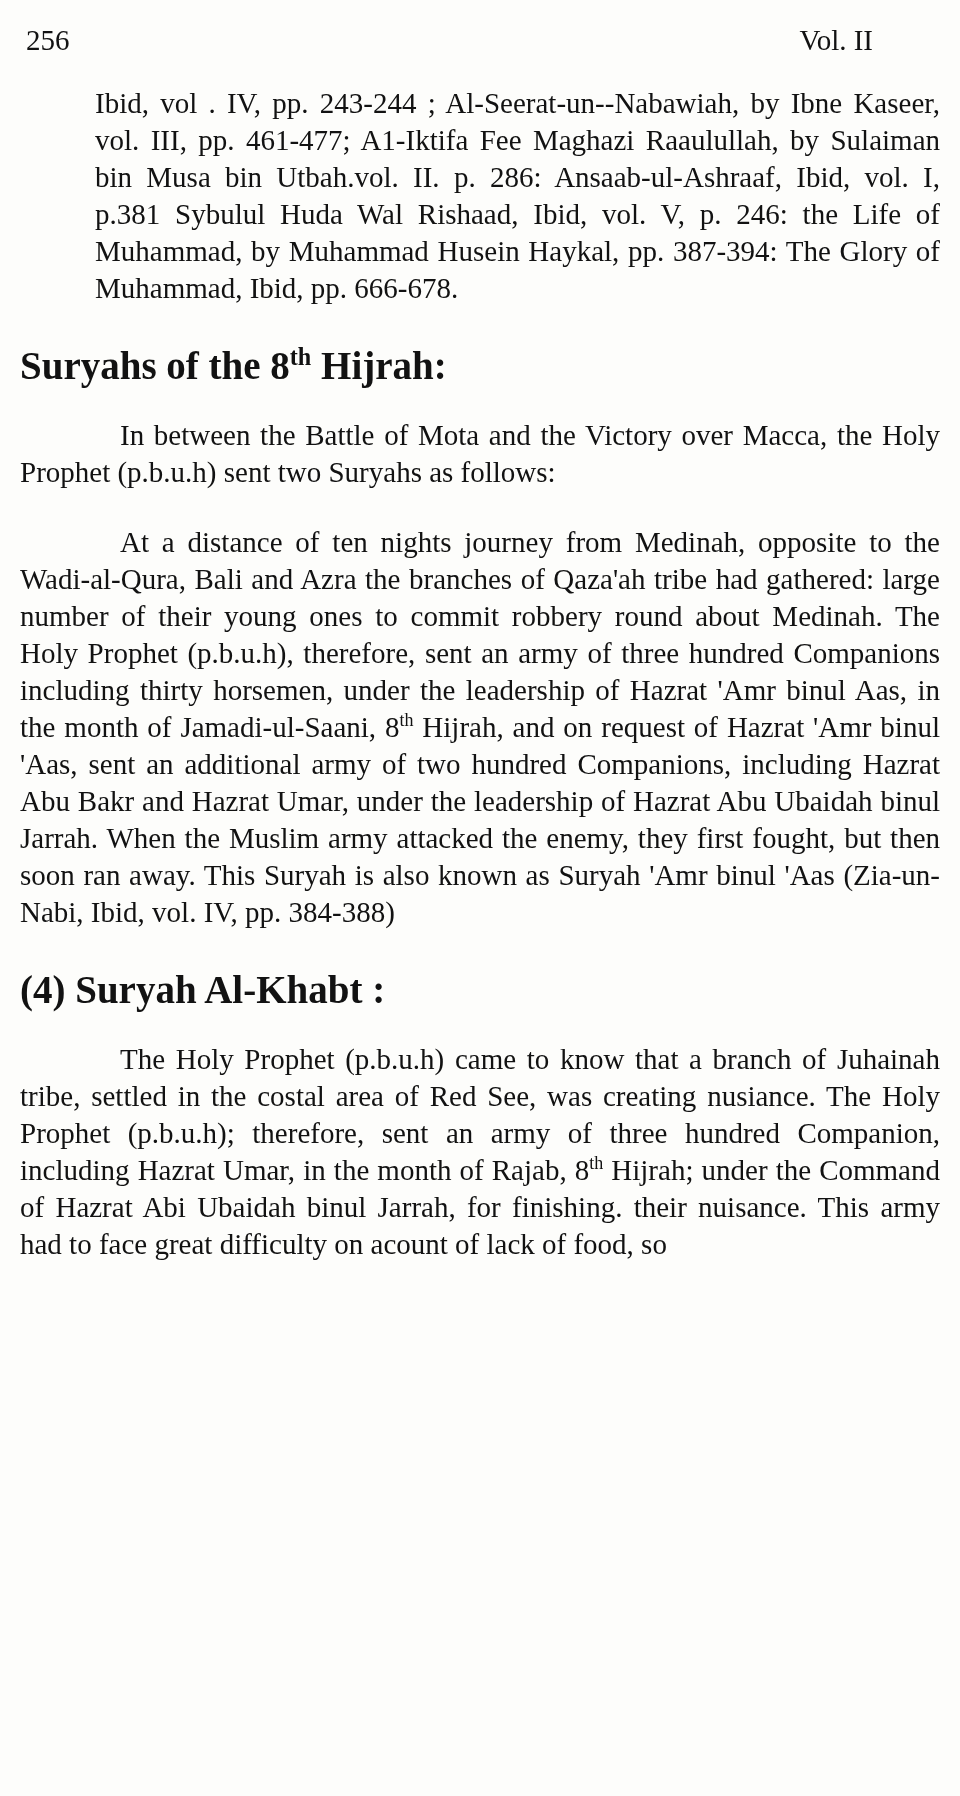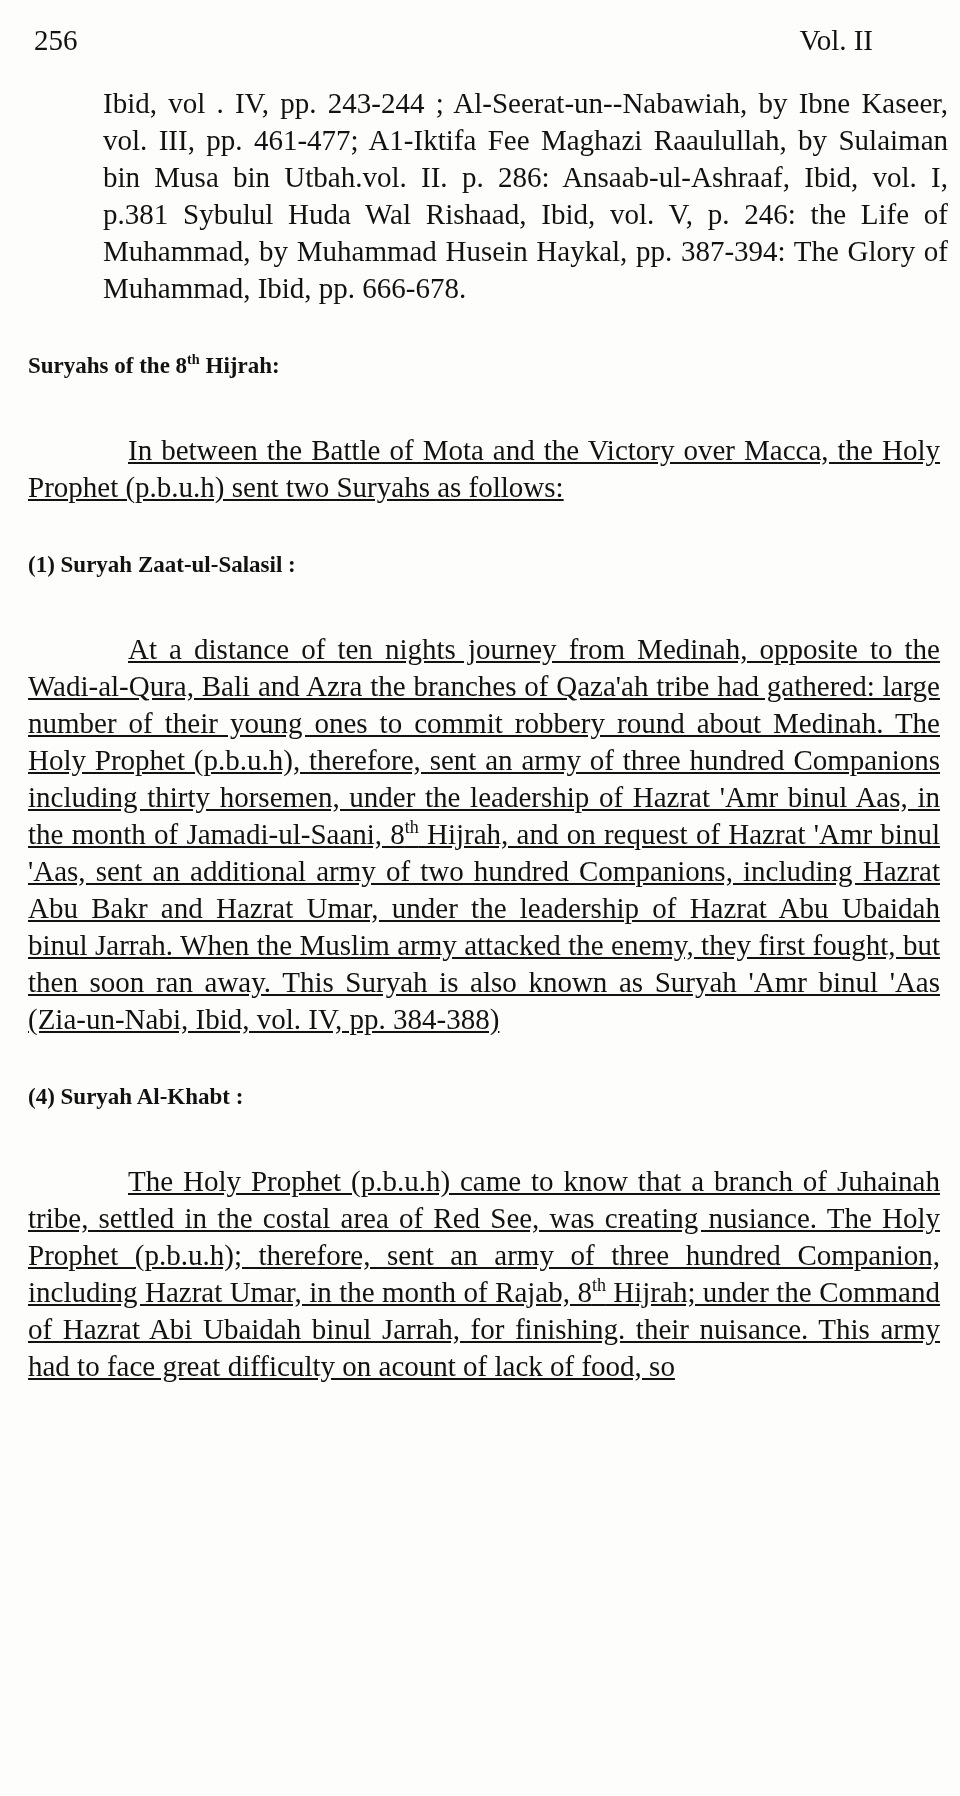--- a/index.html
+++ b/index.html
@@ -9,48 +9,47 @@
   }
   .page {
     width: 960px;
     height: 1796px;
     box-sizing: border-box;
     background: #fdfdfb;
     color: #121212;
     font-family: "Liberation Serif", serif;
     font-size: 29px;
     line-height: 37px;
-    padding: 22px 20px 0 28px;
+    padding: 22px 20px 0 20px;
     overflow: hidden;
   }
   .page-header {
     display: flex;
     justify-content: space-between;
     align-items: baseline;
     padding: 0 67px 0 6px;
   }
   .page-number, .volume {
     white-space: nowrap;
   }
   .citation {
     margin: 26px 0 0 75px;
     width: 845px;
     text-align: justify;
   }
   .section-heading {
     margin: 40px 0 0 0;
-    font-size: 23px;
+    font-size: 39px;
     line-height: 37px;
     font-weight: bold;
   }
   .body-para {
-    margin: 48px 0 0 0;
+    margin: 33px 0 0 0;
     text-align: justify;
     text-indent: 100px;
-    text-decoration: underline;
   }
   sup {
     font-size: 0.62em;
     line-height: 0;
     vertical-align: super;
   }
   i {
     font-style: italic;
   }
 </style>
@@ -63,21 +62,20 @@
     <span class="page-number">256</span>
     <span class="volume">Vol. II</span>
   </header>
 
   <p class="citation">Ibid, vol . IV, pp. 243-244 ; Al-Seerat-un--Nabawiah, by Ibne Kaseer, vol. III, pp. 461-477; A1-Iktifa Fee Maghazi Raaulullah, by Sulaiman bin Musa bin Utbah.vol. II. p. 286: Ansaab-ul-Ashraaf, Ibid, vol. I, p.381 Sybulul Huda Wal Rishaad, Ibid, vol. V, p. 246: the Life of Muhammad, by Muhammad Husein Haykal, pp. 387-394: The Glory of Muhammad, Ibid, pp. 666-678.</p>
 
   <h2 class="section-heading"><span>Suryahs of the 8</span><sup>th</sup><span> Hijrah:</span></h2>
 
   <p class="body-para">In between the Battle of Mota and the Victory over Macca, the Holy Prophet (p.b.u.h) sent two Suryahs as follows:</p>
 
-  <h2 class="section-heading">(1) Suryah Zaat-ul-Salasil :</h2>
 
   <p class="body-para"><span>At a distance of ten nights journey from Medinah, opposite to the Wadi-al-Qura, Bali and Azra the branches of Qaza'ah tribe had gathered: large number of their young ones to commit robbery round about Medinah. The Holy Prophet (p.b.u.h), therefore, sent an army of three hundred Companions including thirty horsemen, under the leadership of Hazrat 'Amr binul Aas, in the month of Jamadi-ul-Saani, 8</span><sup>th</sup><span> Hijrah, and on request of Hazrat 'Amr binul 'Aas, sent an additional army of two hundred Companions, including Hazrat Abu Bakr and Hazrat Umar, under the leadership of Hazrat Abu Ubaidah binul Jarrah. When the Muslim army attacked the enemy, they first fought, but then soon ran away. This Suryah is also known as Suryah 'Amr binul 'Aas (Zia-un-Nabi, Ibid, vol. IV, pp. 384-388)</span></p>
 
   <h2 class="section-heading">(4) Suryah Al-Khabt :</h2>
 
   <p class="body-para"><span>The Holy Prophet (p.b.u.h) came to know that a branch of Juhainah tribe, settled in the costal area of Red See, was creating nusiance. The Holy Prophet (p.b.u.h); therefore, sent an army of three hundred Companion, including Hazrat Umar, in the month of Rajab, 8</span><sup>th</sup><span> Hijrah; under the Command of Hazrat Abi Ubaidah binul Jarrah, for finishing. their nuisance. This army had to face great difficulty on acount of lack of food, so</span></p>
 
 </div>
 
 </body></html>

